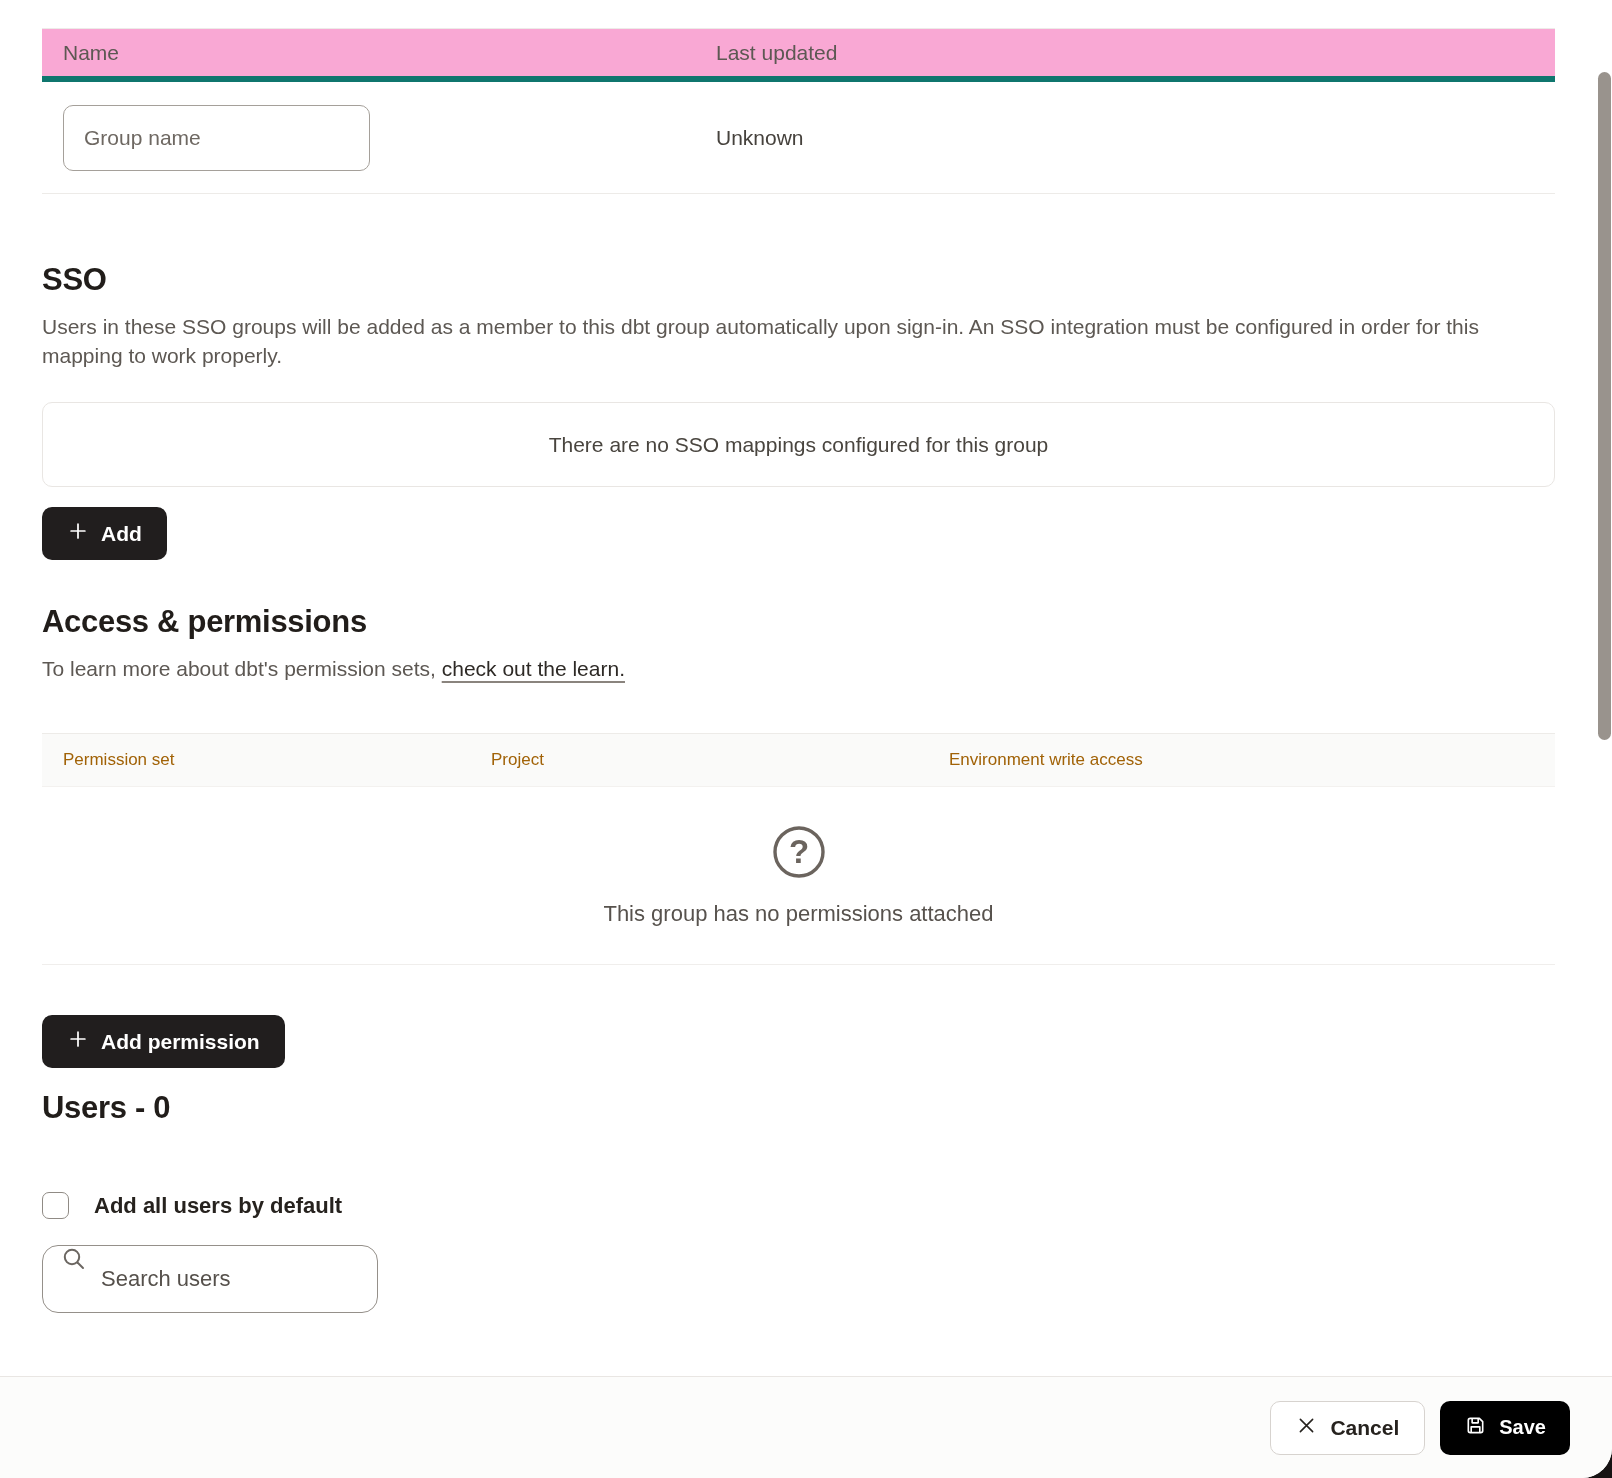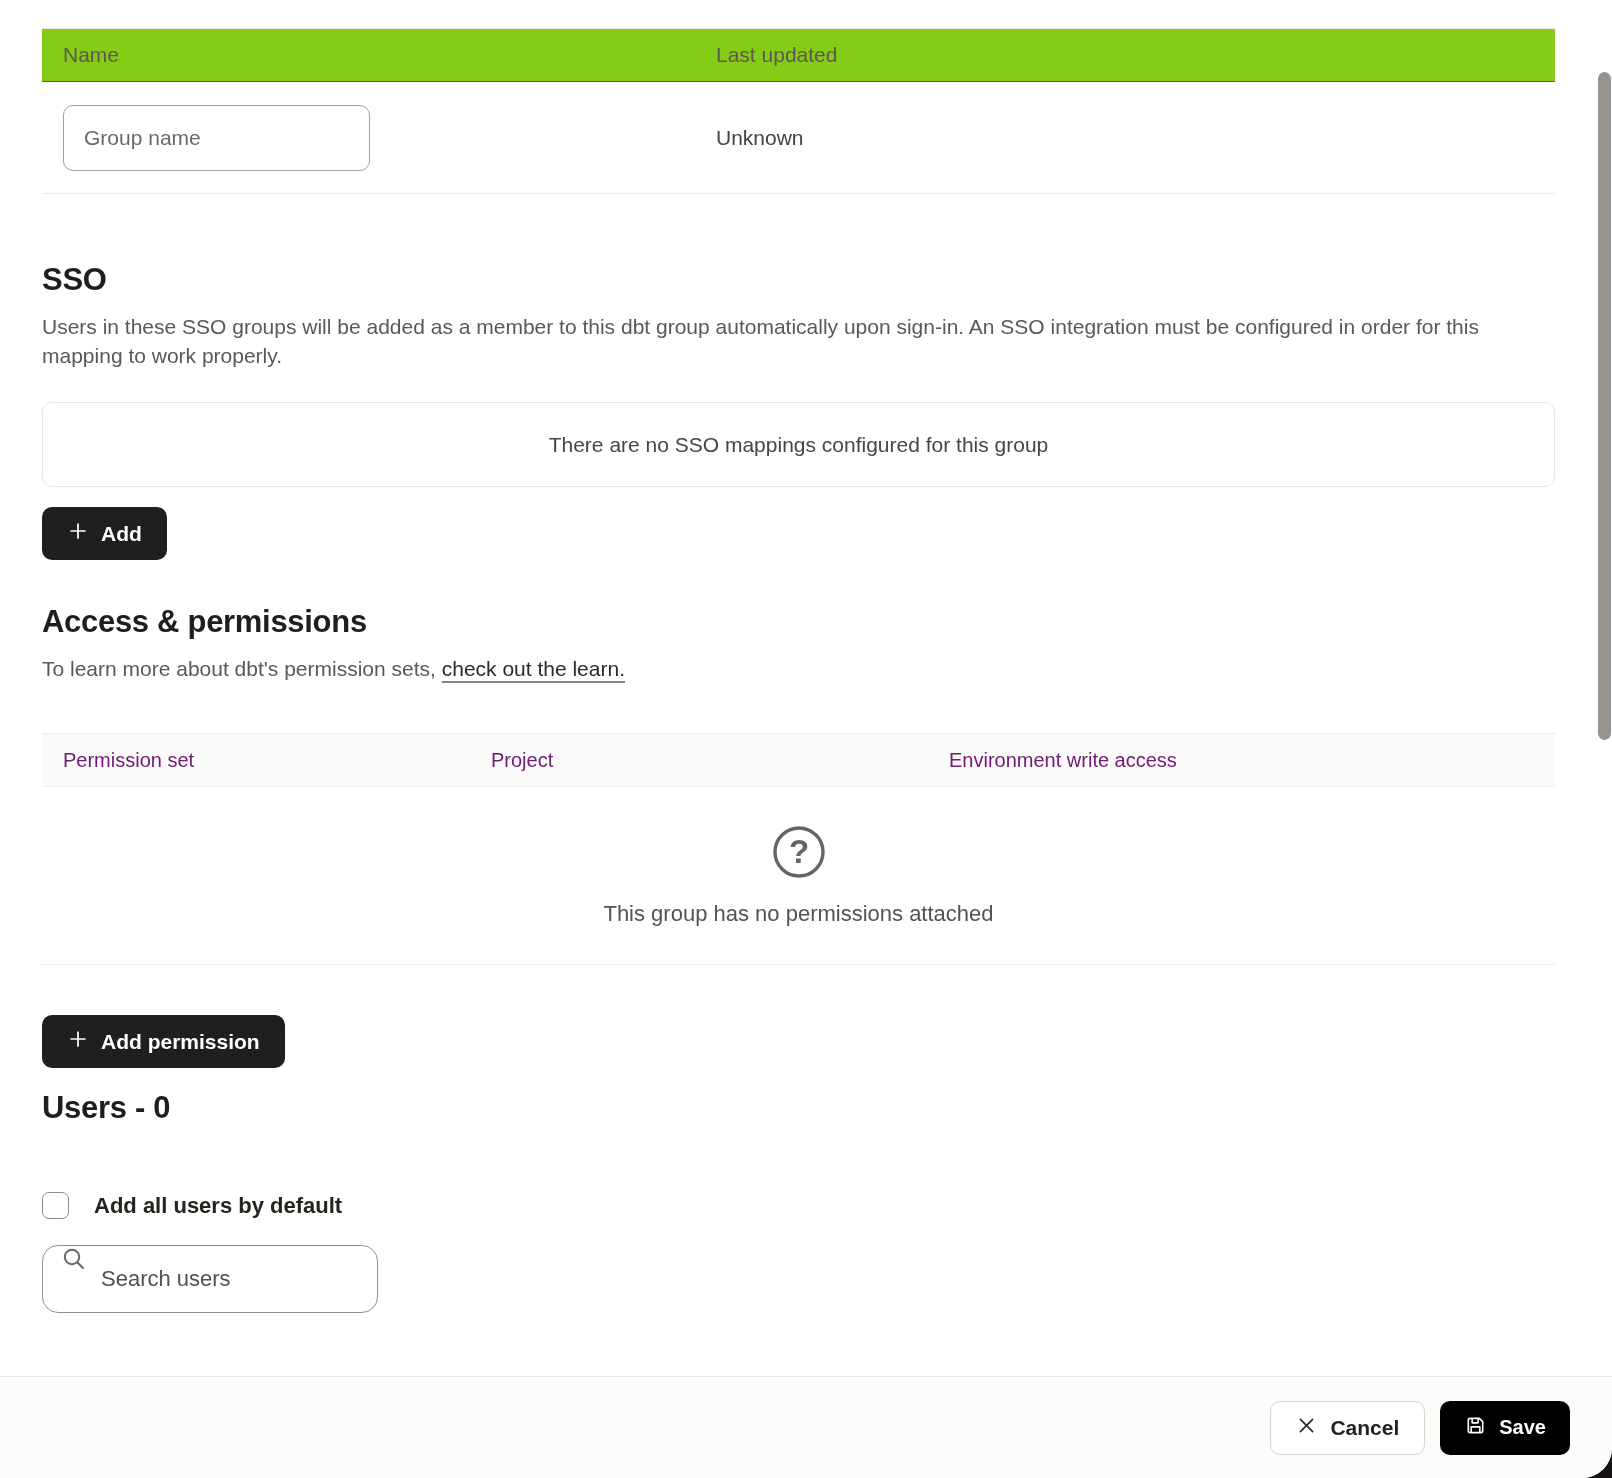--- a/index.html
+++ b/index.html
@@ -30,21 +30,21 @@
     position:absolute; right:26px; top:17px;
     width:38px; height:38px;
     display:flex; align-items:center; justify-content:center;
     background:none; border:none; cursor:pointer;
   }
   
   .modal-body { padding:0 57px 0 42px; }
   
   .name-table { margin-top:28px; border-top:1px solid #edebe8; }
   .nt-row { display:grid; grid-template-columns:653px 1fr; padding-left:21px; align-items:center; }
-  .nt-head { background:#84cc16; height:53px; border-bottom:1px solid #0f766e; }
+  .nt-head { background:#f9a8d4; height:53px; border-bottom:6px solid #0f766e; }
   .nt-head .th { font-size:21px; color:#5d5853; }
   .nt-data { height:112px; border-bottom:1px solid #edebe8; }
   .group-name-input {
     width:307px; height:66px;
     border:1.5px solid #a5a09a; border-radius:10px;
     font-size:21px; padding:0 20px; color:#26221e;
     font-family:Liberation Sans, sans-serif; outline:none; background:#fff;
   }
   .group-name-input::placeholder { color:#6e6862; opacity:1; }
   .unknown-val { font-size:21px; color:#46423d; }
@@ -76,21 +76,21 @@
     cursor:pointer;
   }
   .access-h { margin-top:44px; }
   
   .perm-table { margin-top:50px; border-top:1px solid #edebe8; }
   .pt-head {
     display:grid; grid-template-columns:428px 458px 1fr;
     padding-left:21px; align-items:center;
     background:#fafaf9; height:53px; border-bottom:1px solid #f3f1ef;
   }
-  .pt-head .th { font-size:20px; color:#701a75; }
+  .pt-head .th { font-size:17px; color:#a16207; }
   .perm-empty {
     height:178px; border-bottom:1px solid #f0eeec;
     display:flex; flex-direction:column; align-items:center; justify-content:center; gap:17px;
   }
   .perm-empty-text { font-size:22px; color:#57524d; }
   
   .users-h { margin-top:22px; }
   .checkbox-row { margin-top:66px; display:flex; align-items:center; gap:25px; }
   .checkbox {
     appearance:none; -webkit-appearance:none;

